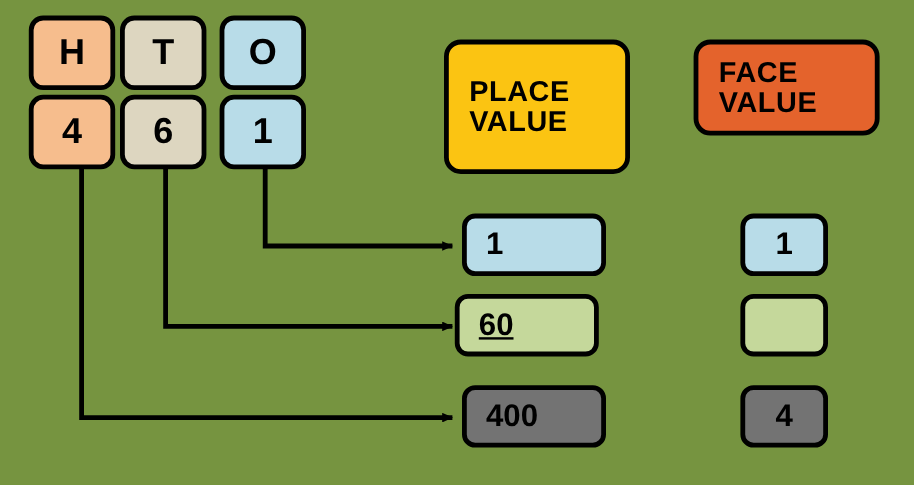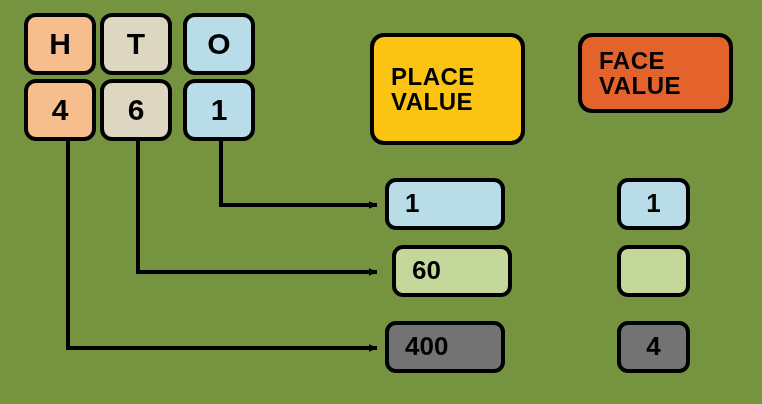--- a/index.html
+++ b/index.html
@@ -133,21 +133,21 @@
   </div>
 
   <div class="card banner red" style="left:578px; top:33px; width:155px; height:80px;">
     <span>FACE</span>
     <span>VALUE</span>
   </div>
 
   <div class="card pv-box blue" style="left:385px; top:178px;">
     <span>1</span>
   </div>
-  <div class="card pv-box green" style="left:392px; top:245px;">
+  <div class="card pv-box green" style="left:379px; top:245px;text-decoration:underline;">
     <span>60</span>
   </div>
   <div class="card pv-box peach" style="left:385px; top:321px;">
     <span>400</span>
   </div>
 
   <div class="card fv-box blue" style="left:617px; top:178px;">
     <span>1</span>
   </div>
   <div class="card fv-box green" style="left:617px; top:245px;">

